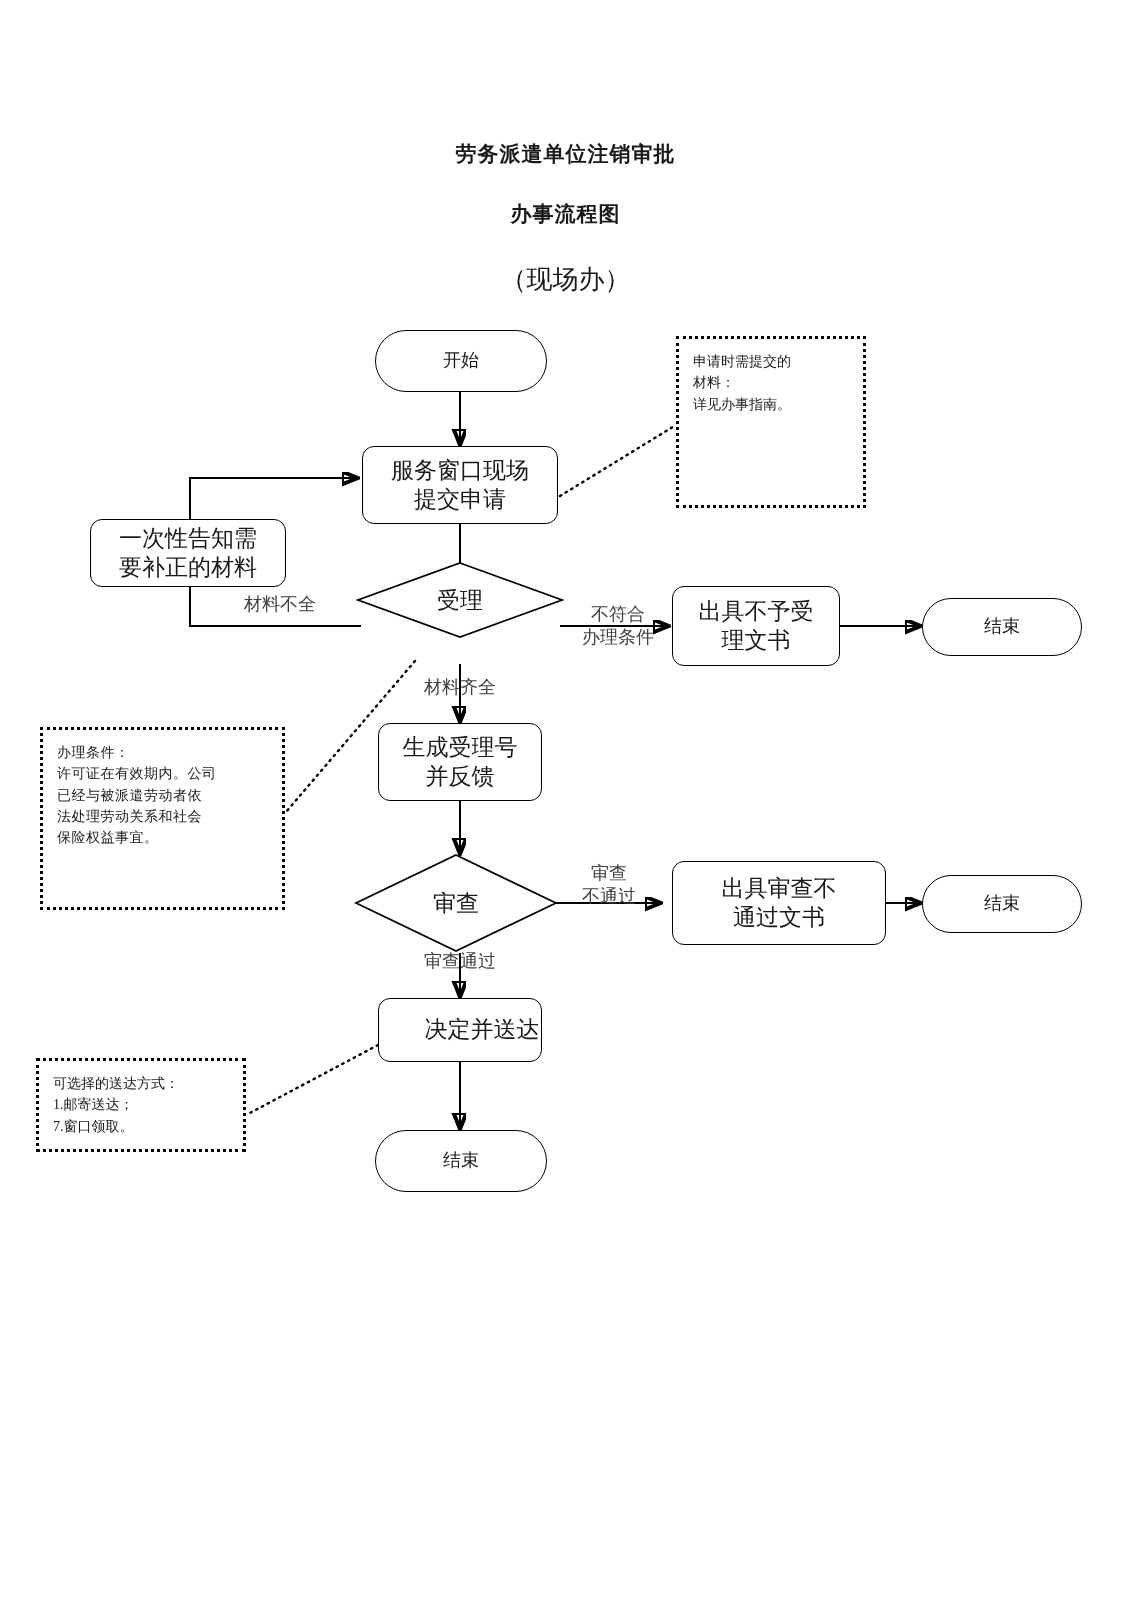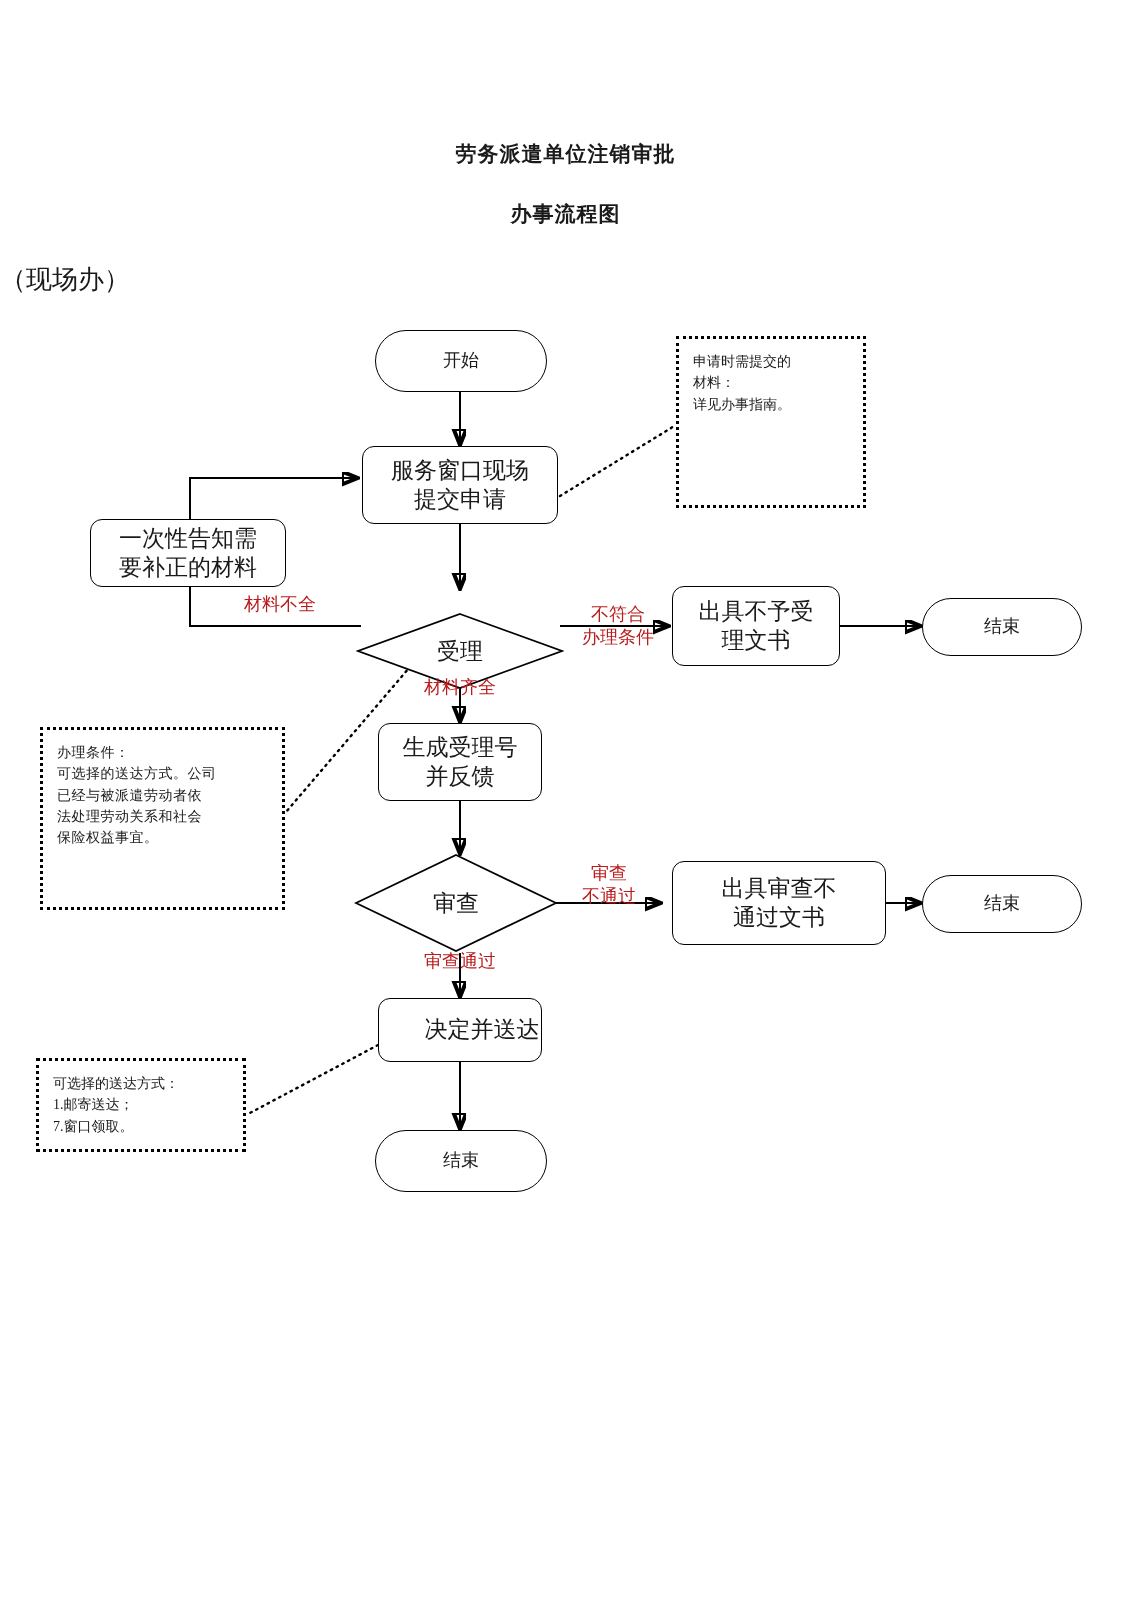--- a/index.html
+++ b/index.html
@@ -28,21 +28,21 @@
     font-weight: bold;
     font-size: 21px;
     letter-spacing: 1px;
   }
   .title-main.l1 { top: 140px; }
   .title-main.l2 { top: 200px; }
   .title-sub {
     position: absolute;
     left: 0;
     width: 1131px;
-    text-align: left;
+    text-align: center;
     font-size: 26px;
     top: 262px;
     font-weight: normal;
   }
 
   
   .node {
     position: absolute;
     box-sizing: border-box;
     display: flex;
@@ -89,21 +89,21 @@
     z-index: 3;
     white-space: pre-line;
   }
   .note.tight { letter-spacing: 0.5px; }
 
   
   .elabel {
     position: absolute;
     font-size: 18px;
     line-height: 1.25;
-    color: #b91c1c;
+    color: #404040;
     background: transparent;
     text-align: center;
     z-index: 4;
     white-space: pre-line;
   }
 
   
   #edges {
     position: absolute;
     left: 0; top: 0;
@@ -171,21 +171,21 @@
   </svg>
 
   <div class="node terminator" style="left:375px; top:330px; width:172px; height:62px;">开始</div>
 
   <div class="node process" style="left:362px; top:446px; width:196px; height:78px; white-space:pre-line;">服务窗口现场
 提交申请</div>
 
   <div class="node process" style="left:90px; top:519px; width:196px; height:68px; white-space:pre-line;">一次性告知需
 要补正的材料</div>
 
-  <div class="decision" style="left:356px; top:612px; width:208px; height:78px;">
+  <div class="decision" style="left:356px; top:561px; width:208px; height:78px;">
     <svg width="208" height="78" viewBox="0 0 208 78">
       <polygon points="104,2 206,39 104,76 2,39" fill="#ffffff" stroke="#000000" stroke-width="1.8"></polygon>
     </svg>
     <div class="dlabel">受理</div>
   </div>
 
   <div class="node process" style="left:672px; top:586px; width:168px; height:80px; white-space:pre-line;">出具不予受
 理文书</div>
 
   <div class="node terminator" style="left:922px; top:598px; width:160px; height:58px;">结束</div>
@@ -219,21 +219,21 @@
   <div class="elabel" style="left:563px; top:862px; width:92px;">审查
 不通过</div>
 
   <div class="elabel" style="left:396px; top:950px; width:128px;">审查通过</div>
 
   <div class="note" style="left:676px; top:336px; width:190px; height:172px;">申请时需提交的
 材料：
 详见办事指南。</div>
 
   <div class="note tight" style="left:40px; top:727px; width:245px; height:183px;">办理条件：
-可选择的送达方式。公司
+许可证在有效期内。公司
 已经与被派遣劳动者依
 法处理劳动关系和社会
 保险权益事宜。</div>
 
   <div class="note" style="left:36px; top:1058px; width:210px; height:94px;">可选择的送达方式：
 1.邮寄送达；
 7.窗口领取。</div>
 
 </div>
 

